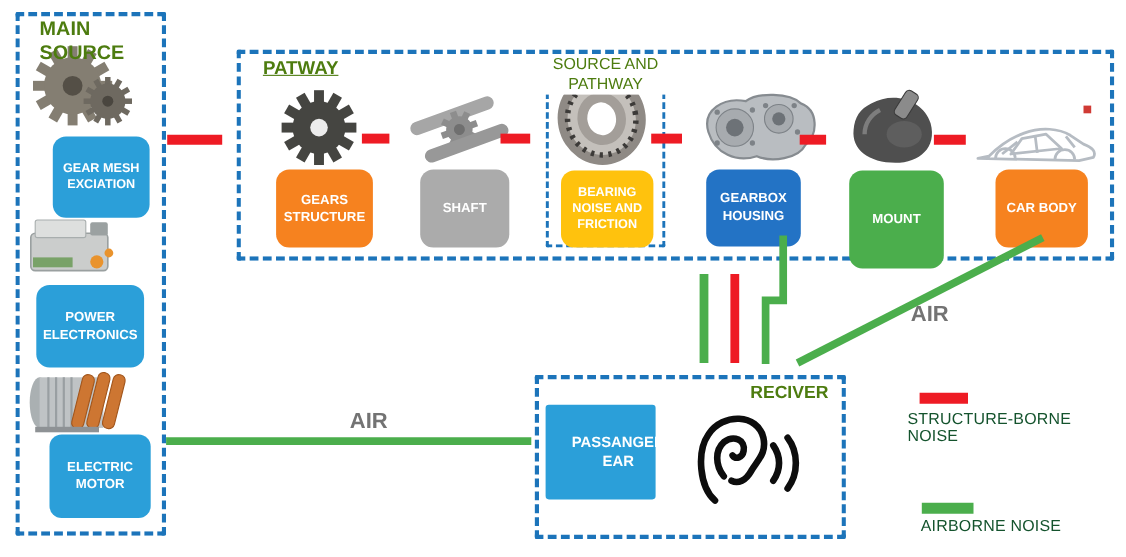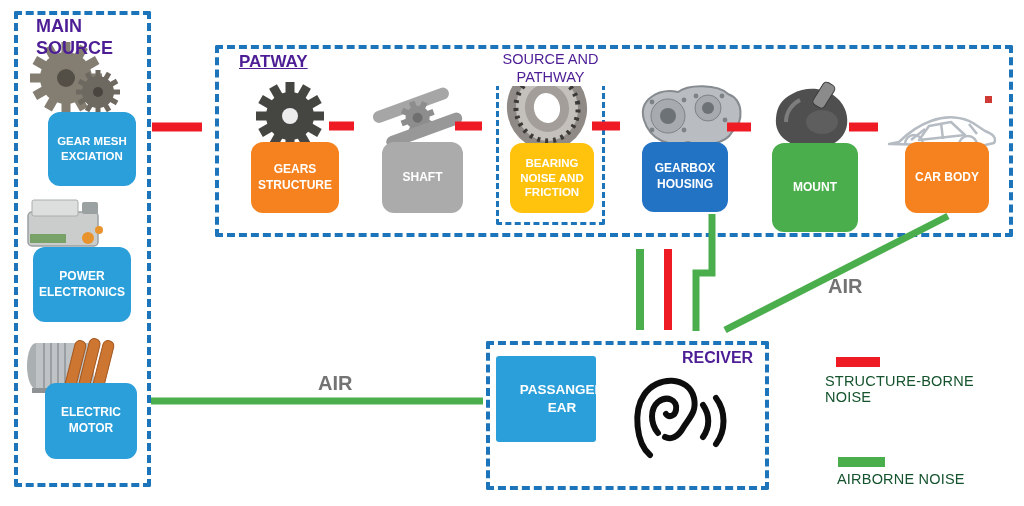--- a/index.html
+++ b/index.html
@@ -1,34 +1,34 @@
 <!DOCTYPE html>
 <html><head>
 <meta charset="utf-8">
 <style>
   html,body{margin:0;padding:0;background:#fff;}
   .canvas{position:relative;width:1024px;height:506px;background:#fff;
     font-family:"Liberation Sans",sans-serif;overflow:hidden;}
   .panel{position:absolute;border:4px dashed #1C74BA;border-radius:2px;box-sizing:border-box;z-index:0;background:transparent;}
   .panel.thin{border-width:3px;}
-  .title{position:absolute;font-weight:bold;color:#4c1d95;z-index:6;}
+  .title{position:absolute;font-weight:bold;color:#4d7c0f;z-index:6;}
   #main-source-title{left:36px;top:16px;width:100px;font-size:18px;line-height:1.2;}
   #pathway-title{left:239px;top:52px;font-size:17px;text-decoration:underline;}
   #sp-title{left:492px;top:50px;width:117px;font-size:14.5px;font-weight:500;line-height:1.25;
     text-align:center;background:#fff;z-index:6;}
   #receiver-title{left:682px;top:349px;font-size:16px;}
   .air-label{position:absolute;font-weight:bold;font-size:20px;color:#737373;z-index:6;}
   #air-left{left:318px;top:372px;}
   #air-right{left:828px;top:275px;}
   .legend-label{position:absolute;font-size:14.5px;color:#14532d;z-index:6;letter-spacing:.2px;}
   #legend-structure-label{left:825px;top:373px;}
   #legend-airborne-label{left:837px;top:471px;}
   .cbox{position:absolute;border-radius:12px;color:#fff;font-weight:bold;font-size:12px;
     display:flex;align-items:center;justify-content:center;text-align:center;
-    line-height:1.3;box-sizing:border-box;z-index:2;padding:0 8px;}
+    line-height:1.3;box-sizing:border-box;z-index:2;padding:0 8px;margin-top:12px;}
   #box-gear-mesh{left:48px;top:112px;width:88px;height:74px;background:#2B9FD9;font-size:11.5px;}
   #box-power{left:33px;top:247px;width:98px;height:75px;background:#2B9FD9;padding:0 16px;}
   #box-motor{left:45px;top:383px;width:92px;height:76px;background:#2B9FD9;border-radius:11px;}
   #box-gears-structure{left:251px;top:142px;width:88px;height:71px;background:#F6821F;}
   #box-shaft{left:382px;top:142px;width:81px;height:71px;background:#ABABAB;}
   #box-bearing{left:510px;top:143px;width:84px;height:70px;background:#FFC20D;font-size:11.5px;}
   #box-gearbox{left:642px;top:142px;width:86px;height:70px;background:#2373C5;}
   #box-mount{left:772px;top:143px;width:86px;height:89px;background:#4BAE4C;}
   #box-carbody{left:905px;top:142px;width:84px;height:71px;background:#F6821F;}
   #box-passenger-ear{left:496px;top:356px;width:100px;height:86px;background:#2B9FD9;

